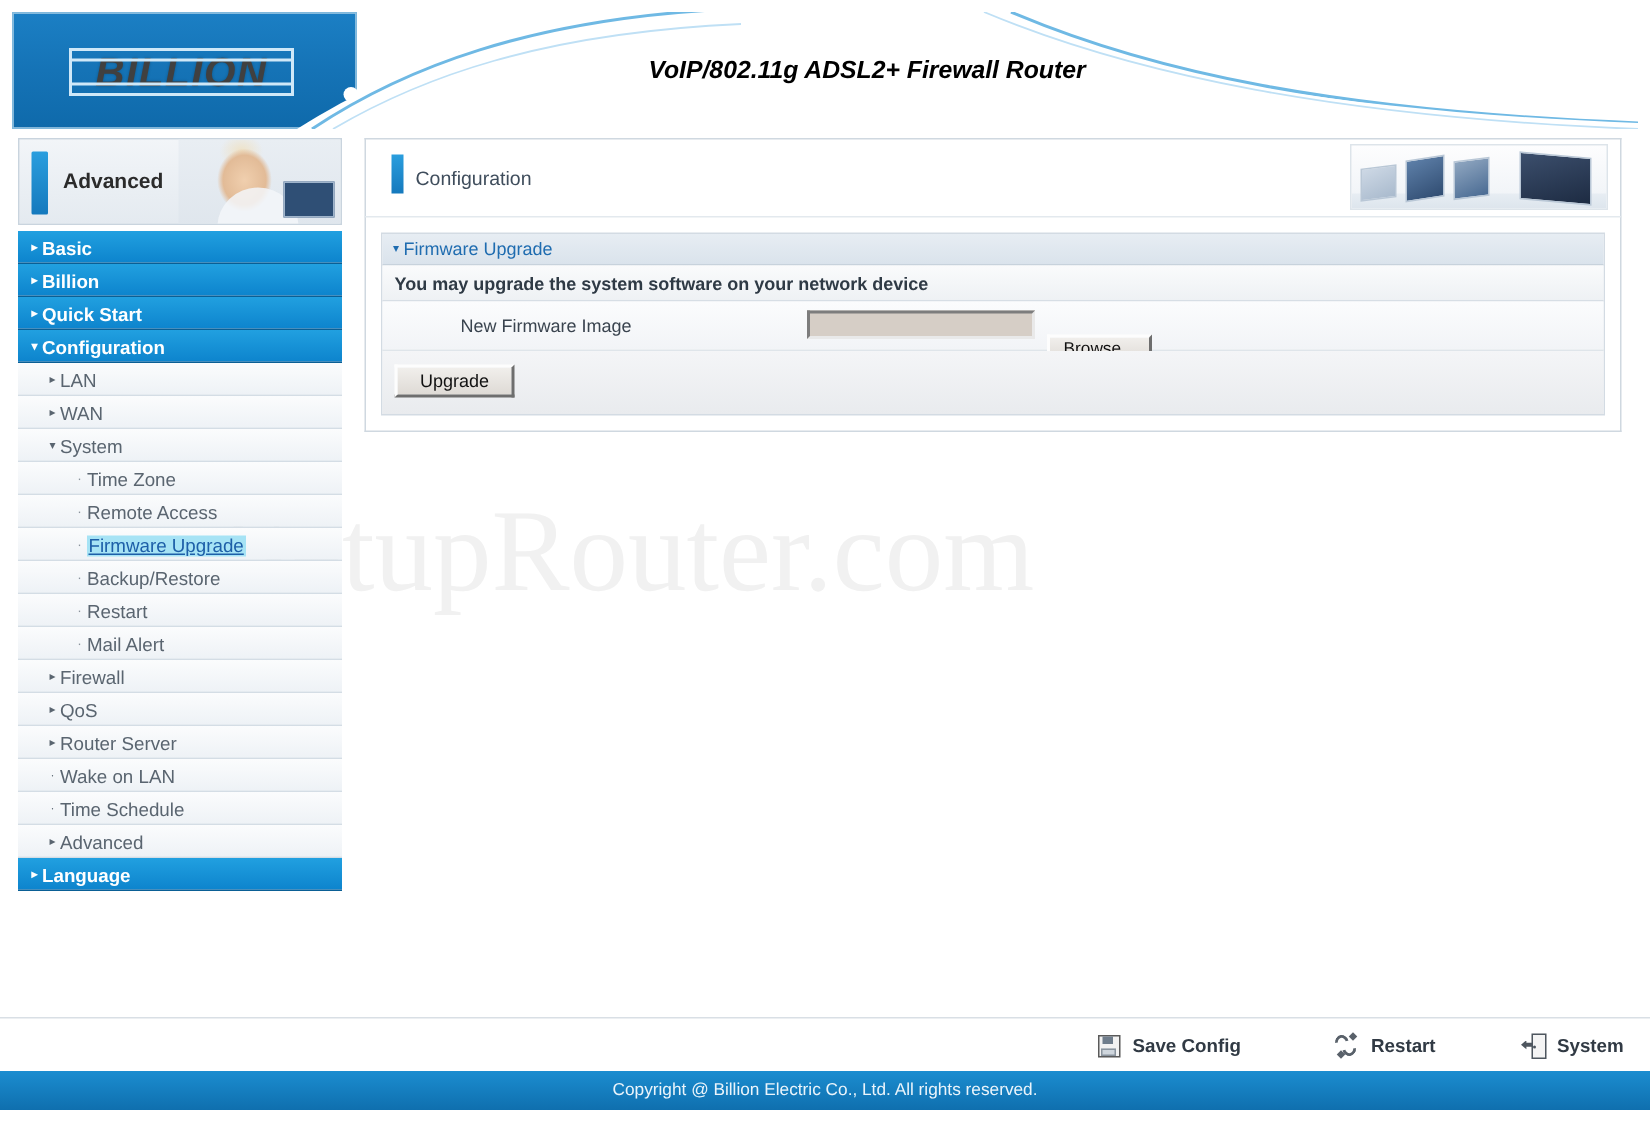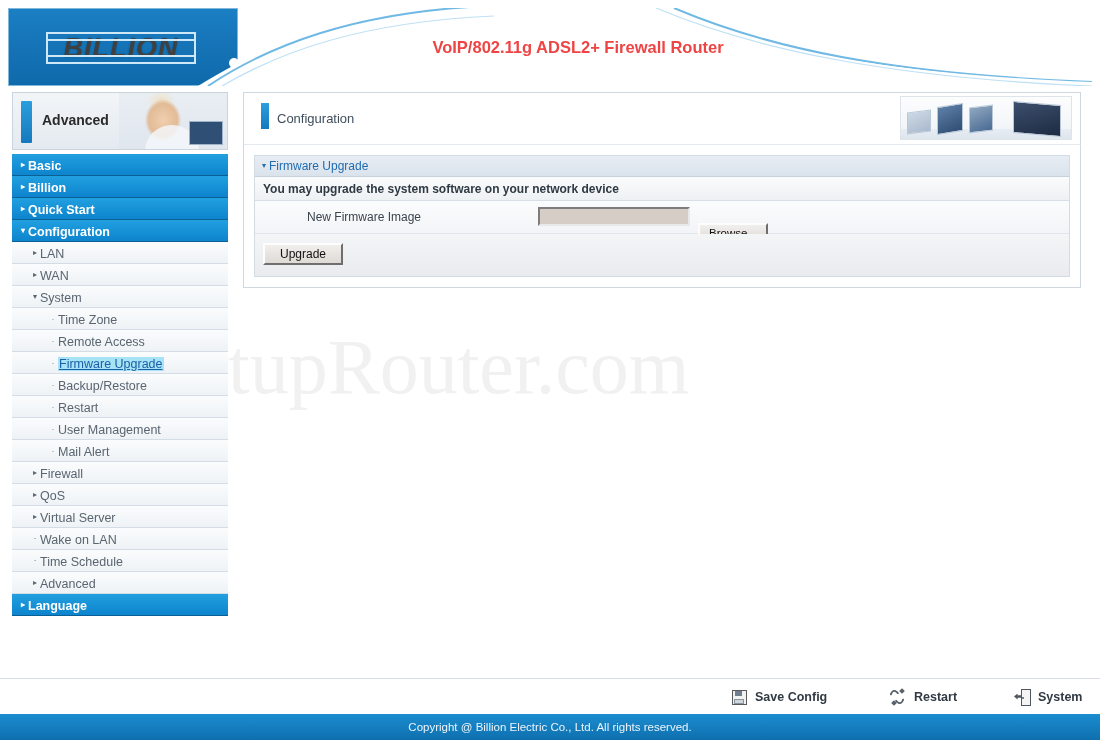--- a/index.html
+++ b/index.html
@@ -95,21 +95,22 @@
     border: 2px solid #cfe8f8;
   }
 
   .header-title {
     position: absolute;
     left: 300px; top: 0;
     width: 540px; height: 78px;
     display: flex; align-items: center; justify-content: center;
     font-size: 16.5px;
     font-weight: bold;
-    color: #ef4444;
+    font-style: italic;
+    color: #000000;
     z-index: 5;
     white-space: nowrap;
   }
 
   .tagline {
     position: absolute;
     right: 16px; top: 30px;
     text-align: right;
     line-height: 1.02;
     z-index: 5;
@@ -485,25 +486,24 @@
         <div class="nav-item lvl0"><span class="arrow">▸</span><span class="lbl">Quick Start</span></div>
         <div class="nav-item lvl0"><span class="arrow">▾</span><span class="lbl">Configuration</span></div>
         <div class="nav-item lvl1"><span class="arrow">▸</span><span class="lbl">LAN</span></div>
         <div class="nav-item lvl1"><span class="arrow">▸</span><span class="lbl">WAN</span></div>
         <div class="nav-item lvl1"><span class="arrow">▾</span><span class="lbl">System</span></div>
         <div class="nav-item lvl2"><span class="arrow">·</span><span class="lbl">Time Zone</span></div>
         <div class="nav-item lvl2"><span class="arrow">·</span><span class="lbl">Remote Access</span></div>
         <div class="nav-item lvl2 active"><span class="arrow">·</span><span class="lbl">Firmware Upgrade</span></div>
         <div class="nav-item lvl2"><span class="arrow">·</span><span class="lbl">Backup/Restore</span></div>
         <div class="nav-item lvl2"><span class="arrow">·</span><span class="lbl">Restart</span></div>
-        <div class="nav-item lvl2"><span class="arrow">·</span><span class="lbl">User Management</span></div>
         <div class="nav-item lvl2"><span class="arrow">·</span><span class="lbl">Mail Alert</span></div>
         <div class="nav-item lvl1"><span class="arrow">▸</span><span class="lbl">Firewall</span></div>
         <div class="nav-item lvl1"><span class="arrow">▸</span><span class="lbl">QoS</span></div>
-        <div class="nav-item lvl1"><span class="arrow">▸</span><span class="lbl">Virtual Server</span></div>
+        <div class="nav-item lvl1"><span class="arrow">▸</span><span class="lbl">Router Server</span></div>
         <div class="nav-item lvl1"><span class="arrow">·</span><span class="lbl">Wake on LAN</span></div>
         <div class="nav-item lvl1"><span class="arrow">·</span><span class="lbl">Time Schedule</span></div>
         <div class="nav-item lvl1"><span class="arrow">▸</span><span class="lbl">Advanced</span></div>
         <div class="nav-item lvl0"><span class="arrow">▸</span><span class="lbl">Language</span></div>
       </div>
   </div>
 
   <div class="content">
     <div class="content-head">
       <div class="accent"></div>

